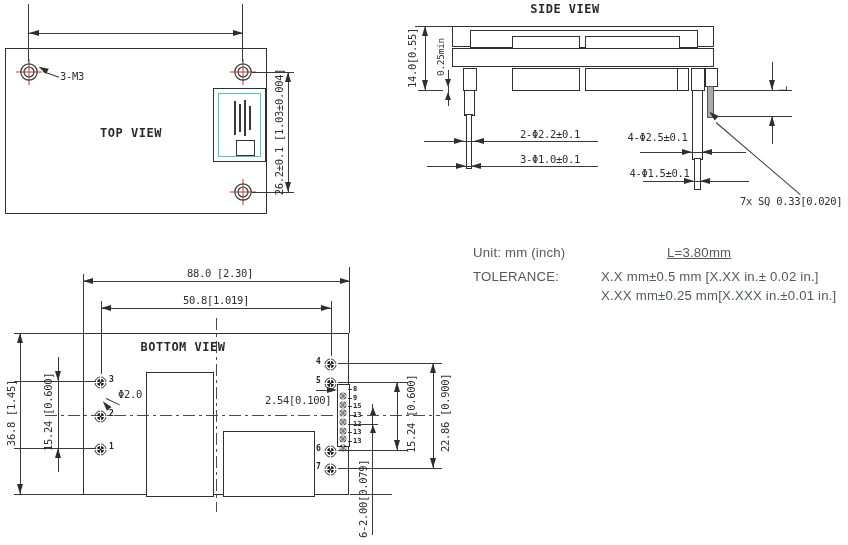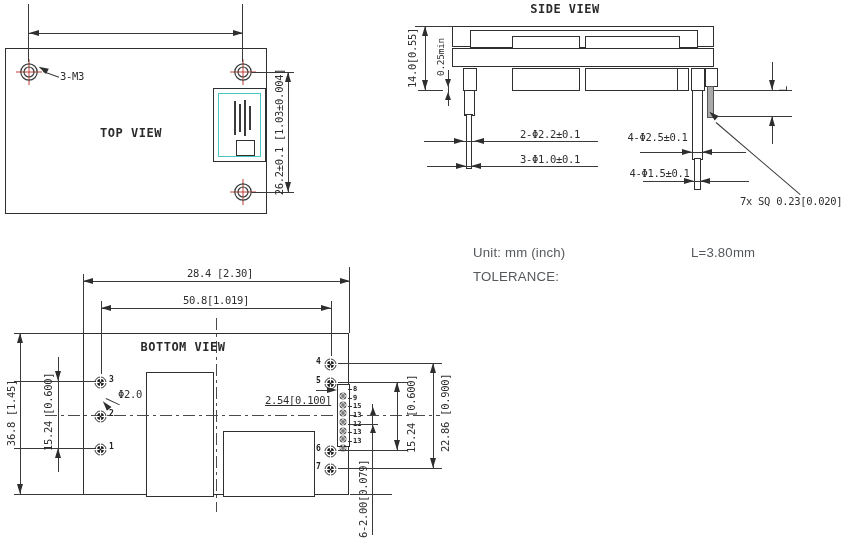--- a/index.html
+++ b/index.html
@@ -149,25 +149,27 @@
   <div class="ln hl" style="left:714px;top:90px;width:78px;"></div>
   <div class="ln hl" style="left:714px;top:116px;width:78px;"></div>
   <div class="ln vl" style="left:772px;top:62px;height:28px;"></div>
   <div class="ar aD" style="left:769px;top:80px;"></div>
   <div class="ln vl" style="left:772px;top:116px;height:28px;"></div>
   <div class="ar aU" style="left:769px;top:116px;"></div>
   <div class="t tc rot" style="left:773px;top:83px;width:20px;">L</div>
 
   <div class="ln" style="left:716px;top:122px;width:111px;height:1px;transform:rotate(40.6deg);transform-origin:left center;"></div>
   <div class="ar aL" style="left:708px;top:112px;transform:rotate(42deg);"></div>
-  <div class="t" style="left:740px;top:195px;">7x SQ 0.23[0.020]</div>
+  <div class="t" style="left:740px;top:195px;">7x SQ 0.33[0.020]</div>
 
   <div class="note" style="left:473px;top:245px;">Unit: mm (inch)</div>
-  <div class="note" style="left:691px;top:245px;">L=3.80mm</div>
+  <div class="note" style="left:667px;top:245px;text-decoration:underline;">L=3.80mm</div>
   <div class="note" style="left:473px;top:269px;">TOLERANCE:</div>
+  <div class="note" style="left:601px;top:269px;">X.X mm±0.5 mm [X.XX in.± 0.02 in.]</div>
+  <div class="note" style="left:601px;top:288px;">X.XX mm±0.25 mm[X.XXX in.±0.01 in.]</div>
 
   <div class="ol" style="left:83px;top:333px;width:264px;height:160px;"></div>
   <div class="ol1" style="left:146px;top:372px;width:66px;height:123px;"></div>
   <div class="ol1" style="left:223px;top:431px;width:90px;height:64px;"></div>
   <div class="clv" style="left:216px;top:318px;height:194px;"></div>
   <div class="clh" style="left:45px;top:415px;width:395px;"></div>
 
   <div class="t title" style="left:123px;top:341px;width:120px;text-align:center;">BOTTOM VIEW</div>
 
   <div style="position:absolute;left:94px;top:374px;"><svg width="13" height="13">
@@ -291,40 +293,40 @@
   <div class="spnum" style="left:353px;top:420px;">12</div>
   <div class="spnum" style="left:353px;top:428px;">13</div>
   <div class="spnum" style="left:353px;top:437px;">13</div>
 
   <div class="ln hl" style="left:338px;top:363px;width:104px;"></div>
   <div class="ln hl" style="left:338px;top:382px;width:70px;"></div>
   <div class="ln hl" style="left:338px;top:450px;width:70px;"></div>
   <div class="ln hl" style="left:338px;top:468px;width:104px;"></div>
   <div class="ln hl" style="left:350px;top:494px;width:42px;"></div>
 
-  <div class="t" style="left:265px;top:394px;text-decoration:underline;">2.54[0.100]</div>
+  <div class="t" style="left:265px;top:394px;">2.54[0.100]</div>
   <div class="ln hl" style="left:316px;top:390px;width:18px;"></div>
   <div class="ar aR" style="left:327px;top:386.5px;"></div>
   <div class="ln hl" style="left:349px;top:424px;width:29px;"></div>
   <div class="ln vl" style="left:372px;top:404px;height:131px;"></div>
   <div class="ar aUs" style="left:369.5px;top:407px;"></div>
   <div class="ar aUs" style="left:369.5px;top:425px;"></div>
 
   <div class="t tc rot" style="left:328px;top:497px;width:70px;">6-2.00[0.079]</div>
 
   <div class="t" style="left:118px;top:388px;">Φ2.0</div>
   <div class="ln" style="left:106px;top:398px;width:15px;height:1px;transform:rotate(25deg);transform-origin:left center;"></div>
   <div class="ar aL" style="left:101px;top:402px;transform:rotate(50deg);"></div>
 
   <div class="ln vl" style="left:83px;top:274px;height:59px;"></div>
   <div class="ln vl" style="left:349px;top:267px;height:66px;"></div>
   <div class="ln hl" style="left:83px;top:281px;width:267px;"></div>
   <div class="ar aL" style="left:83px;top:278px;"></div>
   <div class="ar aR" style="left:340px;top:278px;"></div>
-  <div class="t tc" style="left:160px;top:267px;width:120px;">28.4 [2.30]</div>
+  <div class="t tc" style="left:160px;top:267px;width:120px;">88.0 [2.30]</div>
 
   <div class="ln vl" style="left:101px;top:301px;height:73px;"></div>
   <div class="ln vl" style="left:331px;top:301px;height:55px;"></div>
   <div class="ln hl" style="left:101px;top:308px;width:230px;"></div>
   <div class="ar aL" style="left:101px;top:305px;"></div>
   <div class="ar aR" style="left:321px;top:305px;"></div>
   <div class="t tc" style="left:156px;top:294px;width:120px;">50.8[1.019]</div>
 
   <div class="ln hl" style="left:14px;top:333px;width:69px;"></div>
   <div class="ln hl" style="left:14px;top:494px;width:69px;"></div>

